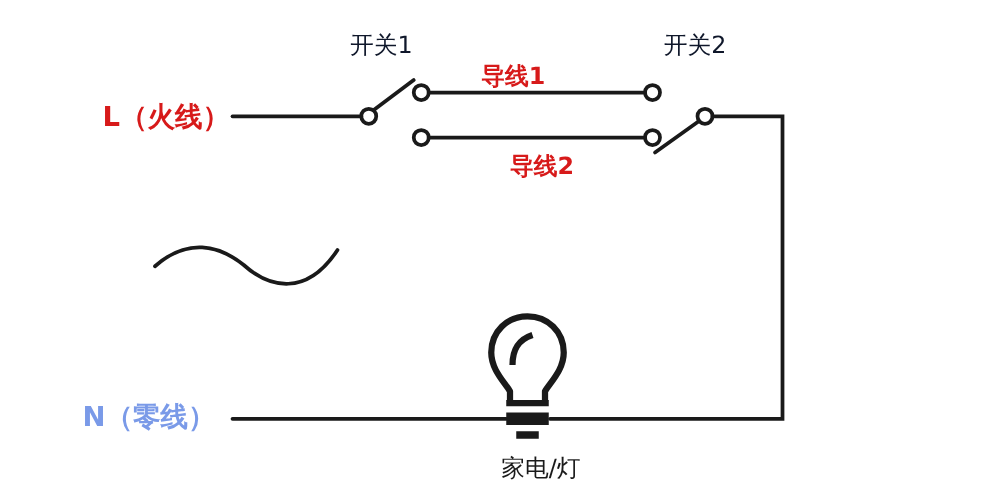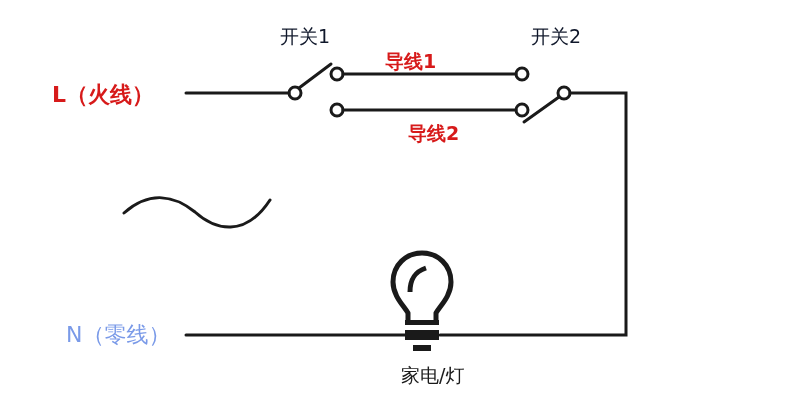--- a/index.html
+++ b/index.html
@@ -1,20 +1,20 @@
 <!DOCTYPE html>
 <html><head>
 <meta charset="utf-8">
 <style>
   html, body { margin: 0; padding: 0; background: #ffffff; }
   body { width: 800px; height: 400px; position: relative; overflow: hidden;
          font-family: "DejaVu Sans", "Liberation Sans", sans-serif; }
   .lbl { position: absolute; white-space: nowrap; line-height: 1; }
-  .l-live { left: 52px; top: 84px; font-size: 22px; font-weight: bold; color: #d71a1a; }
-  .l-neutral { left: 66px; top: 324px; font-size: 22px; font-weight: normal; color: #7a9ae8; }
+  .l-live { left: 82px; top: 84px; font-size: 22px; font-weight: bold; color: #d71a1a; }
+  .l-neutral { left: 66px; top: 324px; font-size: 22px; font-weight: bold; color: #7a9ae8; }
   .l-sw { font-size: 19px; color: #0f172a; }
   .l-sw1 { left: 280px; top: 27px; }
   .l-sw2 { left: 531px; top: 27px; }
   .l-wire { font-size: 19px; font-weight: bold; color: #d71a1a; }
   .l-w1 { left: 385px; top: 52px; text-align: center; }
   .l-w2 { left: 408px; top: 124px; }
   .l-lamp { left: 401px; top: 366px; font-size: 19px; color: #1a1a1a; }
   svg { position: absolute; left: 0; top: 0; }
 </style>
 </head>

